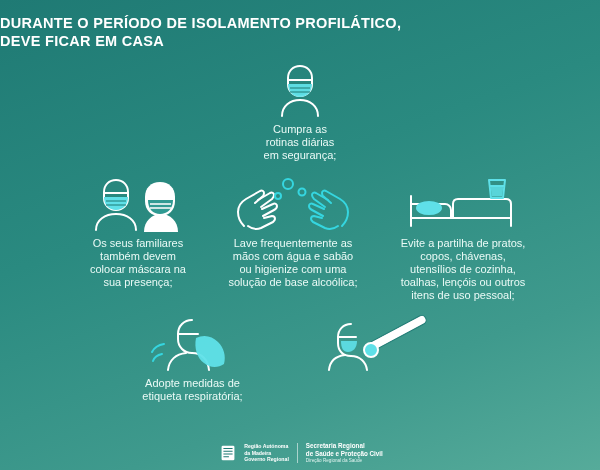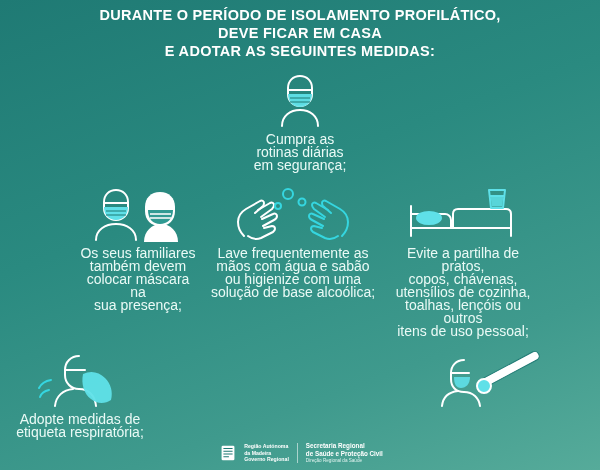--- a/index.html
+++ b/index.html
@@ -8,22 +8,22 @@
     background:linear-gradient(160deg,#1f7a74 0%,#2a8a80 40%,#3f9a8d 75%,#56ab9a 100%);
     font-family:"Liberation Sans",sans-serif;
     color:#ffffff;
     overflow:hidden;
     position:relative;
   }
   .page{position:relative;width:600px;height:470px;}
 
   
   .header{
-    text-align:center;
-    padding-top:6px;
+    text-align:left;
+    padding-top:14px;
   }
   .header .line{
     font-weight:bold;
     font-size:14.5px;
     letter-spacing:0.3px;
     line-height:18px;
     color:#ffffff;
   }
   .header .line.l3{font-weight:bold;}
 
@@ -35,41 +35,41 @@
     padding:0 4px;
     box-sizing:border-box;
   }
   .cell .art{
     height:58px;
     display:flex;
     align-items:flex-end;
     justify-content:center;
   }
   .cell .cap{
-    font-size:14px;
+    font-size:11px;
     line-height:13px;
     margin-top:5px;
     color:#eafaf6;
   }
 
   
   .r1 .c1{width:112px;}
   .r1 .c2{width:150px;}
   .r1 .c3{width:178px;}
 
   .r2 .c1{width:130px;}
   .r2 .c2{width:160px;}
   .r2 .c3{width:180px;}
 
   .r3 .c1{width:160px;}
   .r3 .c2{width:215px;}
 
   .row.r1{margin-top:2px;}
   .row.r2{margin-top:12px;padding-left:16px;}
-  .row.r3{margin-top:12px;justify-content:space-between;}
+  .row.r3{margin-top:12px;}
 
   
   .footer{
     position:absolute;
     left:0;right:0;bottom:6px;
     display:flex;
     align-items:center;
     justify-content:center;
     gap:8px;
   }
@@ -95,21 +95,20 @@
   svg{display:block;}
 </style>
 </head>
 <body>
 
 <div class="page">
 
   <div class="header">
     <div class="line l1">DURANTE O PERÍODO DE ISOLAMENTO PROFILÁTICO,</div>
     <div class="line l2">DEVE FICAR EM CASA</div>
-    <div class="line l3">E ADOTAR AS SEGUINTES MEDIDAS:</div>
   </div>
 
   <div class="rows">
 
     <div class="row r1">
 
       <div class="cell c1">
         <div class="art">
           <svg width="60" height="58" viewBox="0 0 60 58">
             <g fill="none" stroke="#ffffff" stroke-width="2" stroke-linecap="round" stroke-linejoin="round">

